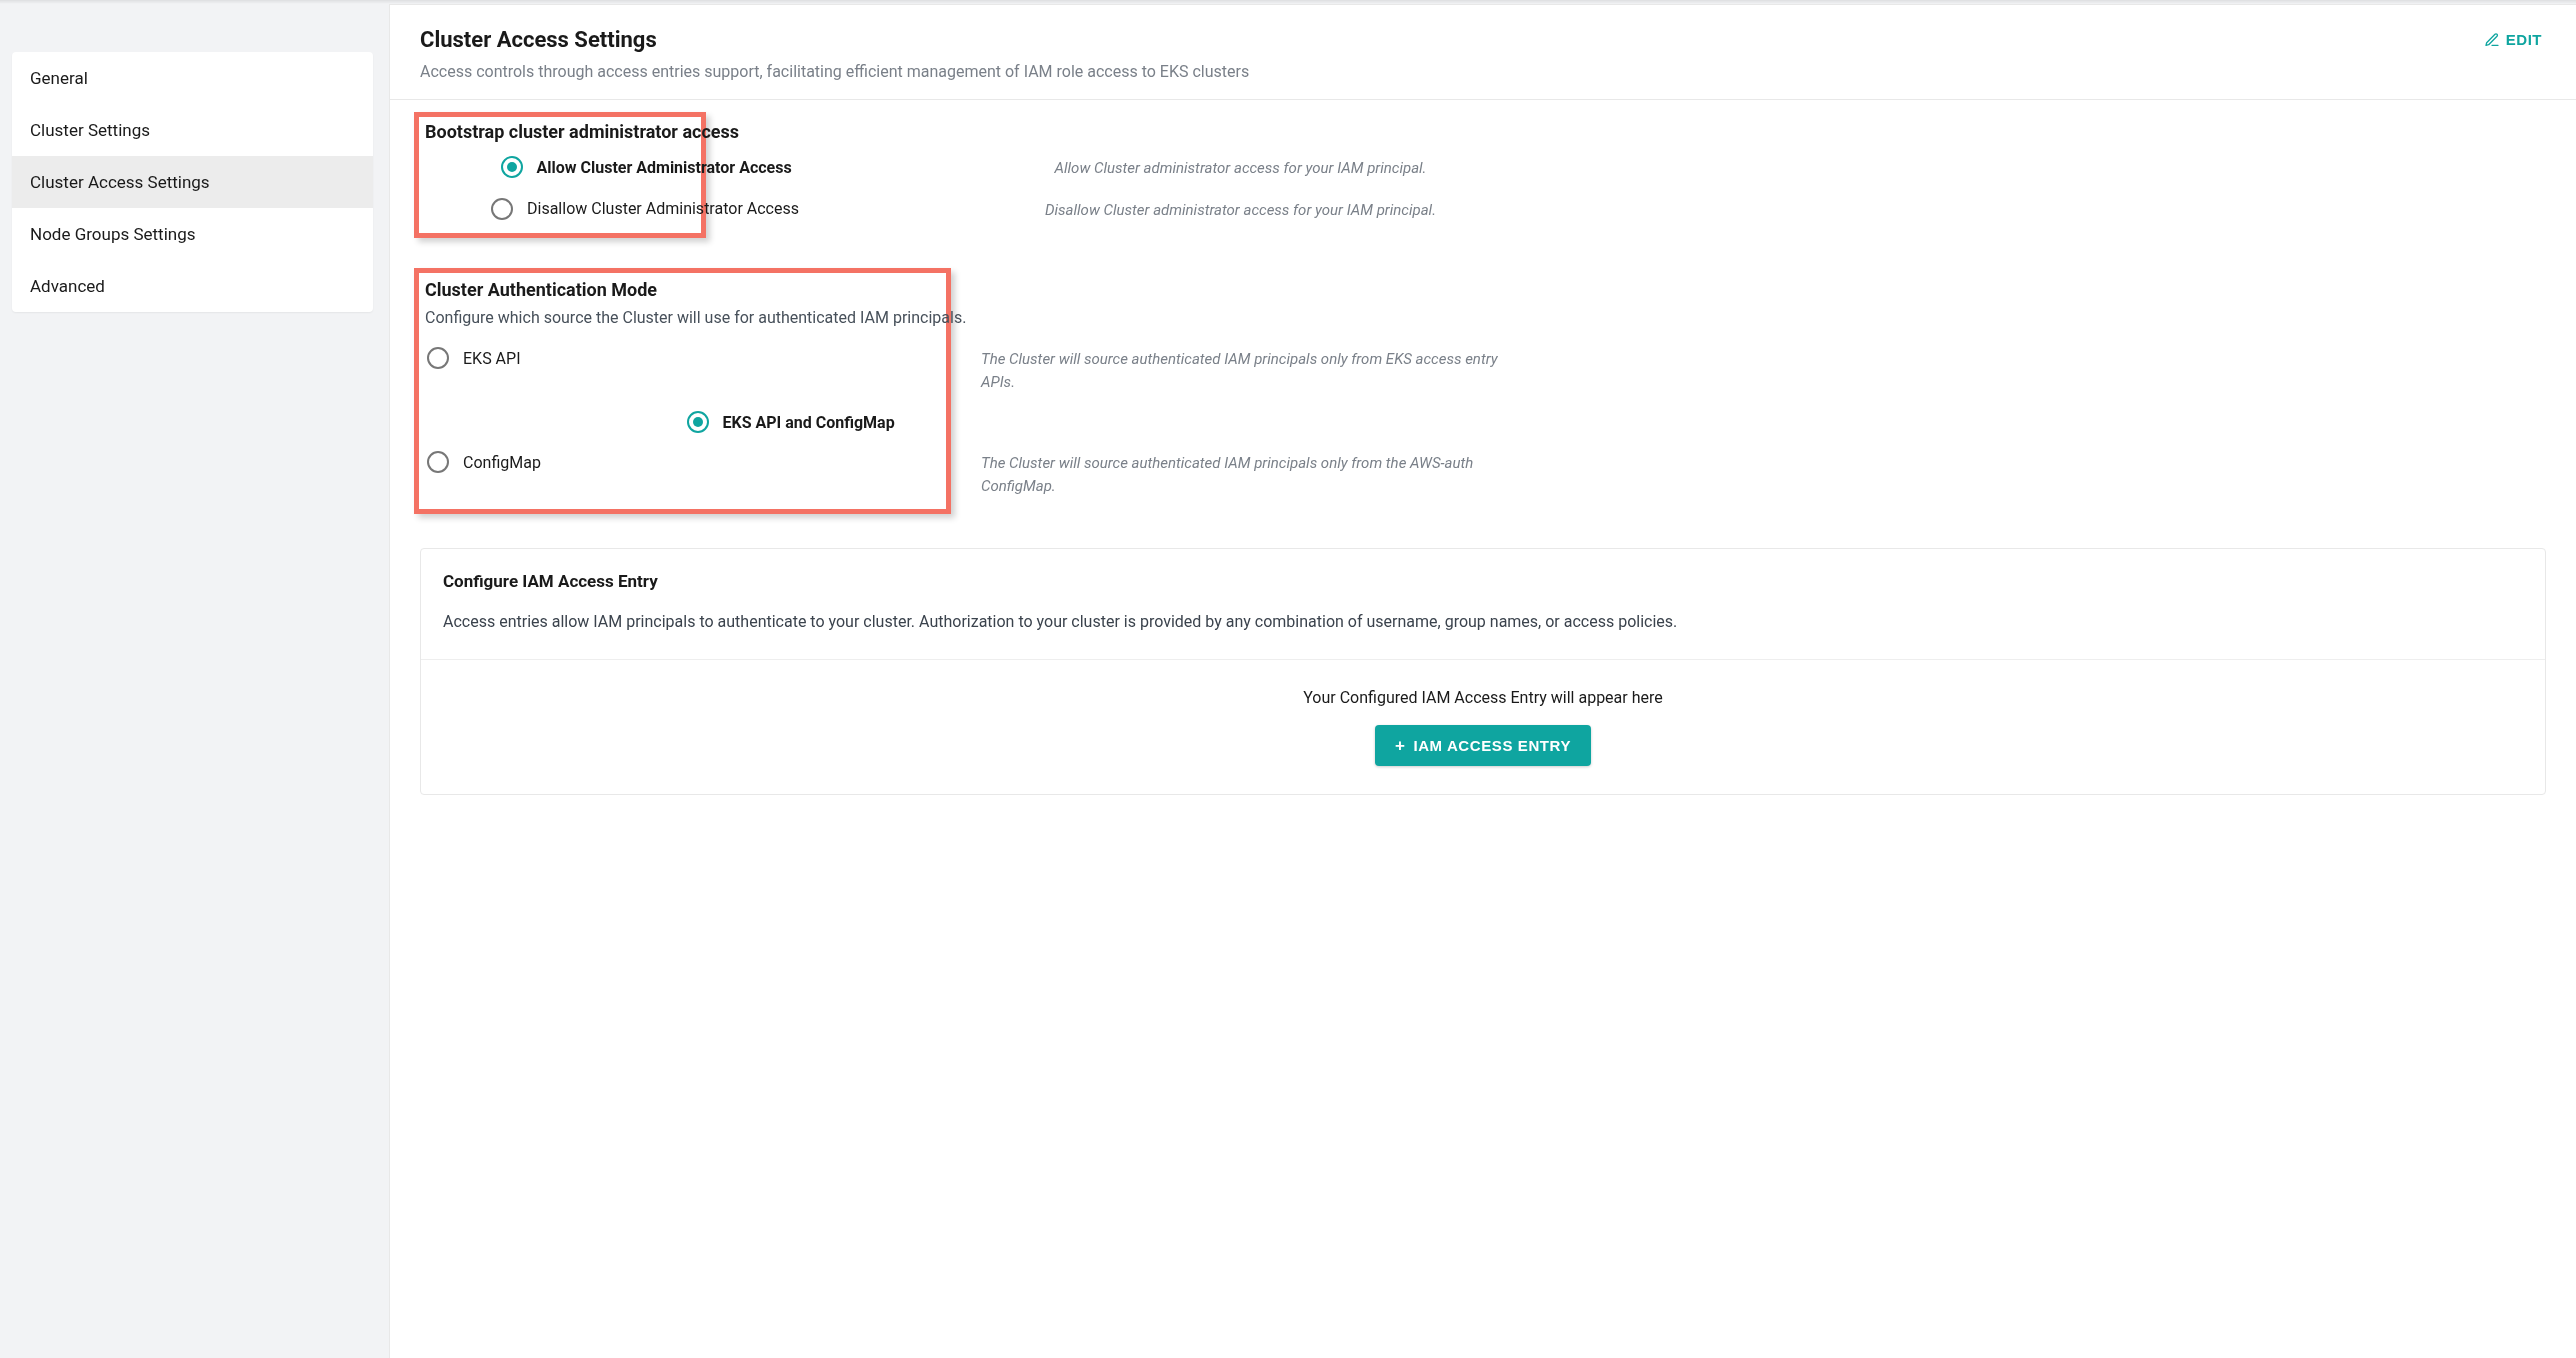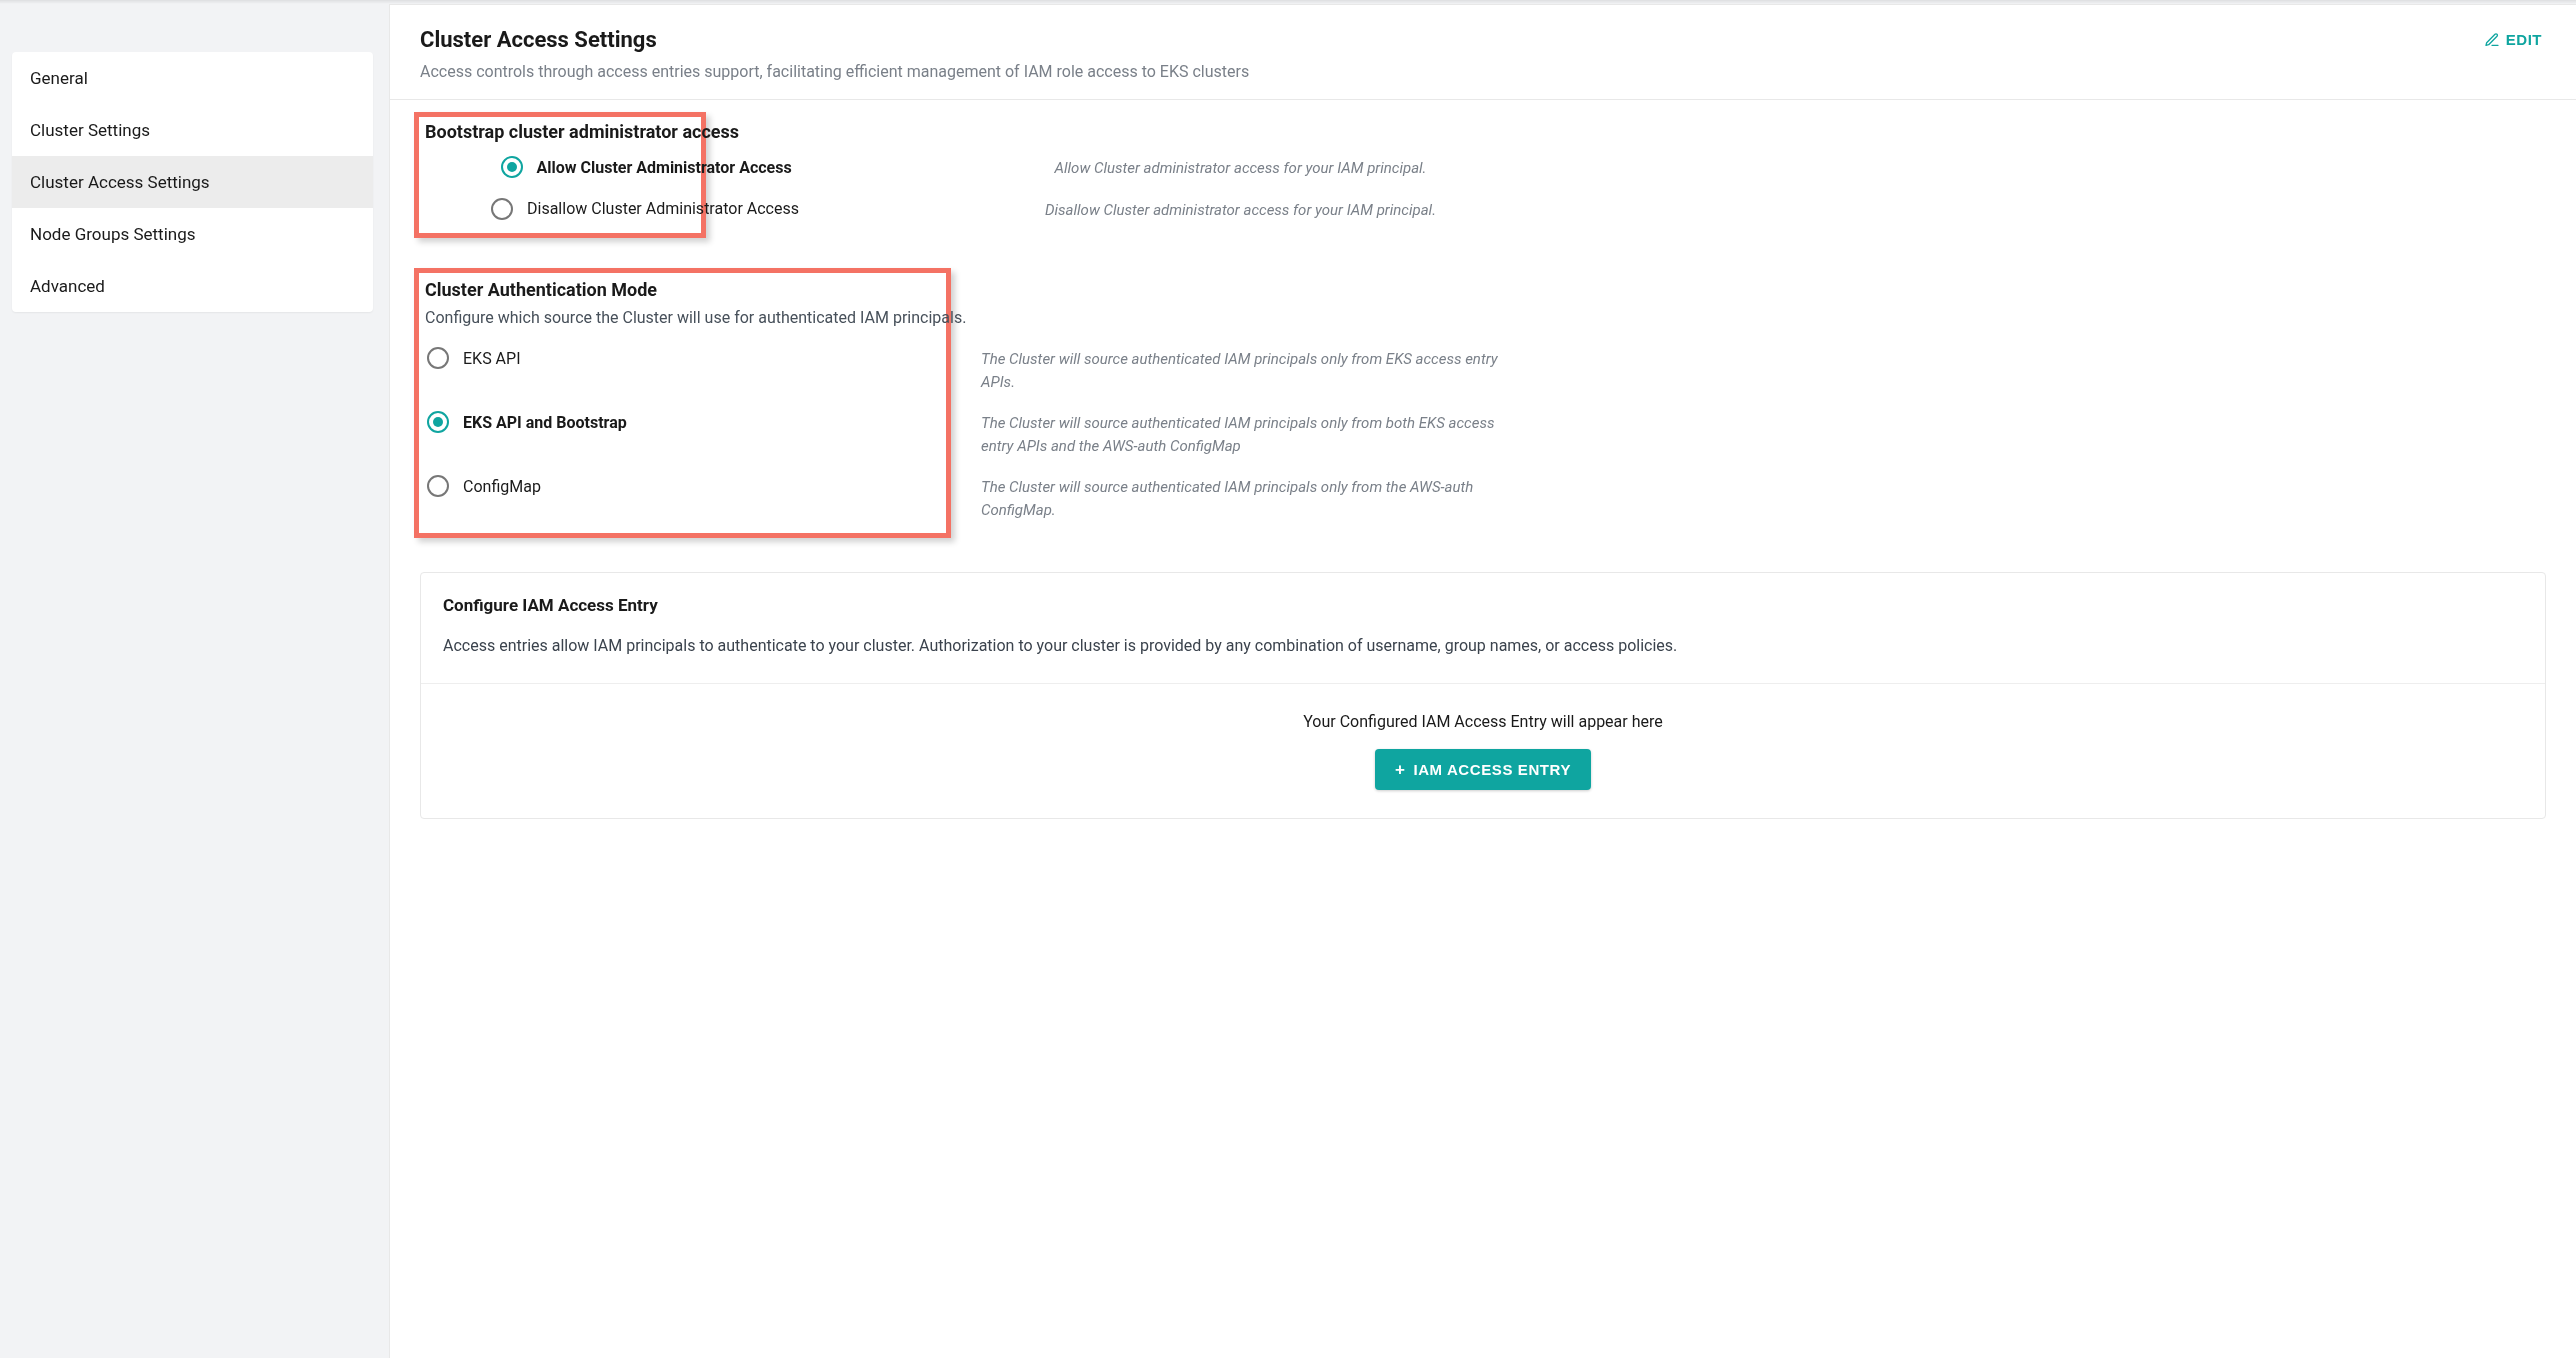--- a/index.html
+++ b/index.html
@@ -282,23 +282,22 @@
             <div class="option-row">
               <span class="option-left">
                 <span class="radio"></span>
                 <span class="opt-label">EKS API</span>
               </span>
               <span class="opt-help">The Cluster will source authenticated IAM principals only from EKS access entry APIs.</span>
             </div>
             <div class="option-row">
               <span class="option-left">
                 <span class="radio checked"></span>
-                <span class="opt-label bold">EKS API and Bootstrap</span>
-              </span>
-              <span class="opt-help">The Cluster will source authenticated IAM principals only from both EKS access entry APIs and the AWS-auth ConfigMap</span>
+                <span class="opt-label bold">EKS API and ConfigMap</span>
+              </span>
             </div>
             <div class="option-row">
               <span class="option-left">
                 <span class="radio"></span>
                 <span class="opt-label">ConfigMap</span>
               </span>
               <span class="opt-help">The Cluster will source authenticated IAM principals only from the AWS-auth ConfigMap.</span>
             </div>
           </div>
         </div>

